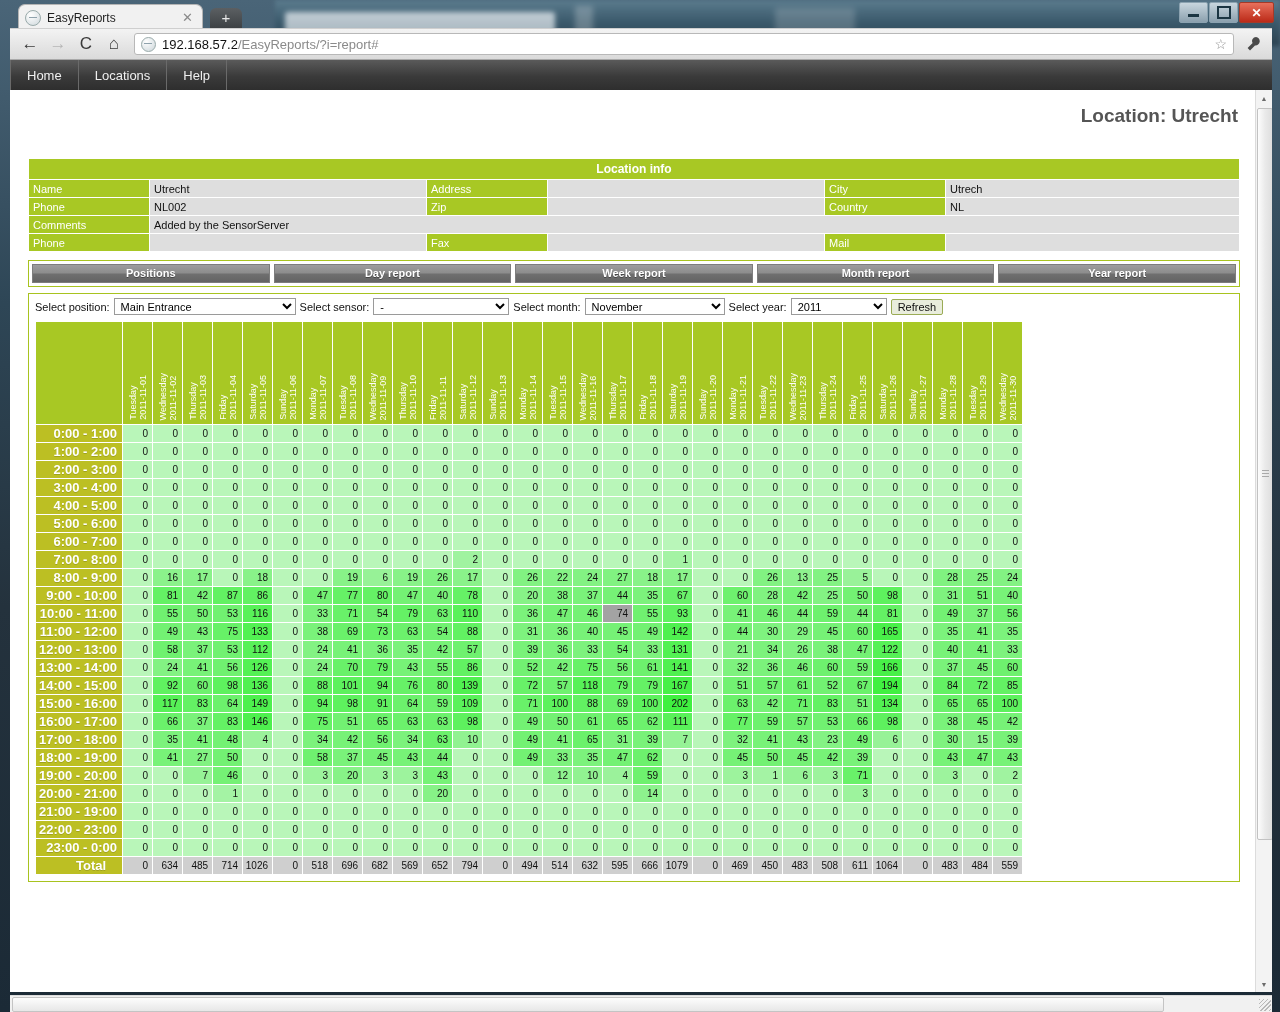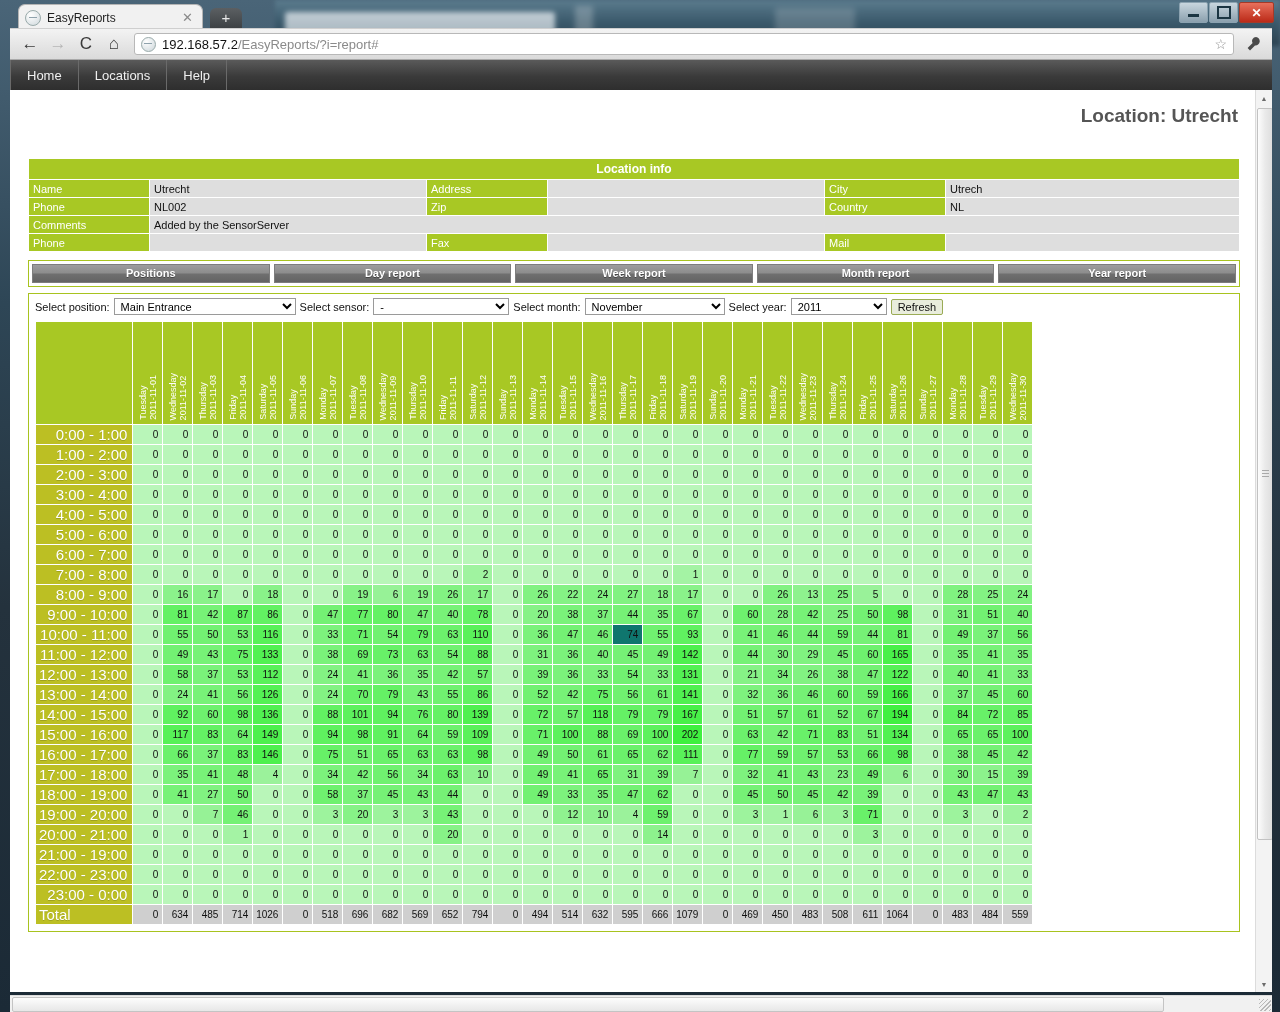--- a/index.html
+++ b/index.html
@@ -105,25 +105,25 @@
     background:#e9eddc;border:1px solid #9aab55;padding:1px 6px;color:#111;border-radius:2px;}
 
   
   table.grid{border-collapse:separate;border-spacing:1px;margin-top:6px;font-size:10px;}
   table.grid th.corner{background:#a8c824;width:62px;}
   table.grid th.day{background:#a8c824;color:#fff;width:29px;height:98px;
     vertical-align:bottom;padding:0 0 4px 0;font-weight:normal;}
   table.grid th.day .rot{writing-mode:vertical-rl;transform:rotate(180deg);
     font-size:9px;line-height:10px;white-space:nowrap;margin:0 auto;text-align:left;}
   table.grid th.day .rot i{font-style:normal;display:block;}
-  table.grid td.hour{background:#bcbf23;color:#fff;font-size:15px;text-align:right;
-    padding:1px 5px 1px 3px;height:13px;white-space:nowrap;font-weight:normal;
+  table.grid td.hour{background:#bcbf23;color:#fff;font-size:13px;text-align:right;
+    padding:1px 5px 1px 3px;height:13px;white-space:nowrap;font-weight:bold;
     text-shadow:0 1px 0 rgba(0,0,0,.15);}
   table.grid td.v{text-align:right;padding:1px 4px 1px 2px;color:#111;height:13px;}
-  table.grid tr.total td.hour{background:#bcbf23;text-align:left;padding-right:4px;}
+  table.grid tr.total td.hour{background:#bcbf23;text-align:right;padding-right:16px;}
   table.grid tr.total td.v{background:#cfcfcf !important;font-weight:normal;}
 
   
   #vscroll{position:absolute;right:0;top:0;width:16px;height:902px;background:#f3f3f3;border-left:1px solid #dcdcdc;}
   #vscroll .arrow{height:16px;display:flex;align-items:center;justify-content:center;font-size:7px;color:#6b6b6b;}
   #vscroll .thumb{position:absolute;left:1px;top:18px;width:14px;height:730px;
     background:linear-gradient(90deg,#fdfdfd,#eaeaea 50%,#dedede);border:1px solid #c2c2c2;border-radius:2px;}
   #vscroll .thumb .grip{position:absolute;left:4px;top:50%;margin-top:-4px;width:7px;height:8px;
     background:repeating-linear-gradient(180deg,#a9a9a9 0 1px,transparent 1px 3px);}
   #vscroll .arrow.bot{position:absolute;bottom:0;left:0;width:16px;}
@@ -787,21 +787,21 @@
                   <td class="v" style="background: rgb(125, 242, 125);">33</td>
                   <td class="v" style="background: rgb(105, 241, 105);">71</td>
                   <td class="v" style="background: rgb(113, 241, 113);">54</td>
                   <td class="v" style="background: rgb(101, 241, 101);">79</td>
                   <td class="v" style="background: rgb(108, 241, 108);">63</td>
                   <td class="v" style="background: rgb(90, 241, 90);">110</td>
                   <td class="v" style="background: rgb(185, 246, 185);">0</td>
                   <td class="v" style="background: rgb(123, 242, 123);">36</td>
                   <td class="v" style="background: rgb(116, 241, 116);">47</td>
                   <td class="v" style="background: rgb(117, 241, 117);">46</td>
-                  <td class="v" style="background: #0f766e; text-align: right;">74</td>
+                  <td class="v" style="background: #a3a3a3; text-align: right;">74</td>
                   <td class="v" style="background: rgb(112, 241, 112);">55</td>
                   <td class="v" style="background: rgb(96, 241, 96);">93</td>
                   <td class="v" style="background: rgb(185, 246, 185);">0</td>
                   <td class="v" style="background: rgb(120, 242, 120);">41</td>
                   <td class="v" style="background: rgb(117, 241, 117);">46</td>
                   <td class="v" style="background: rgb(118, 241, 118);">44</td>
                   <td class="v" style="background: rgb(110, 241, 110);">59</td>
                   <td class="v" style="background: rgb(118, 241, 118);">44</td>
                   <td class="v" style="background: rgb(100, 241, 100);">81</td>
                   <td class="v" style="background: rgb(185, 246, 185);">0</td>

